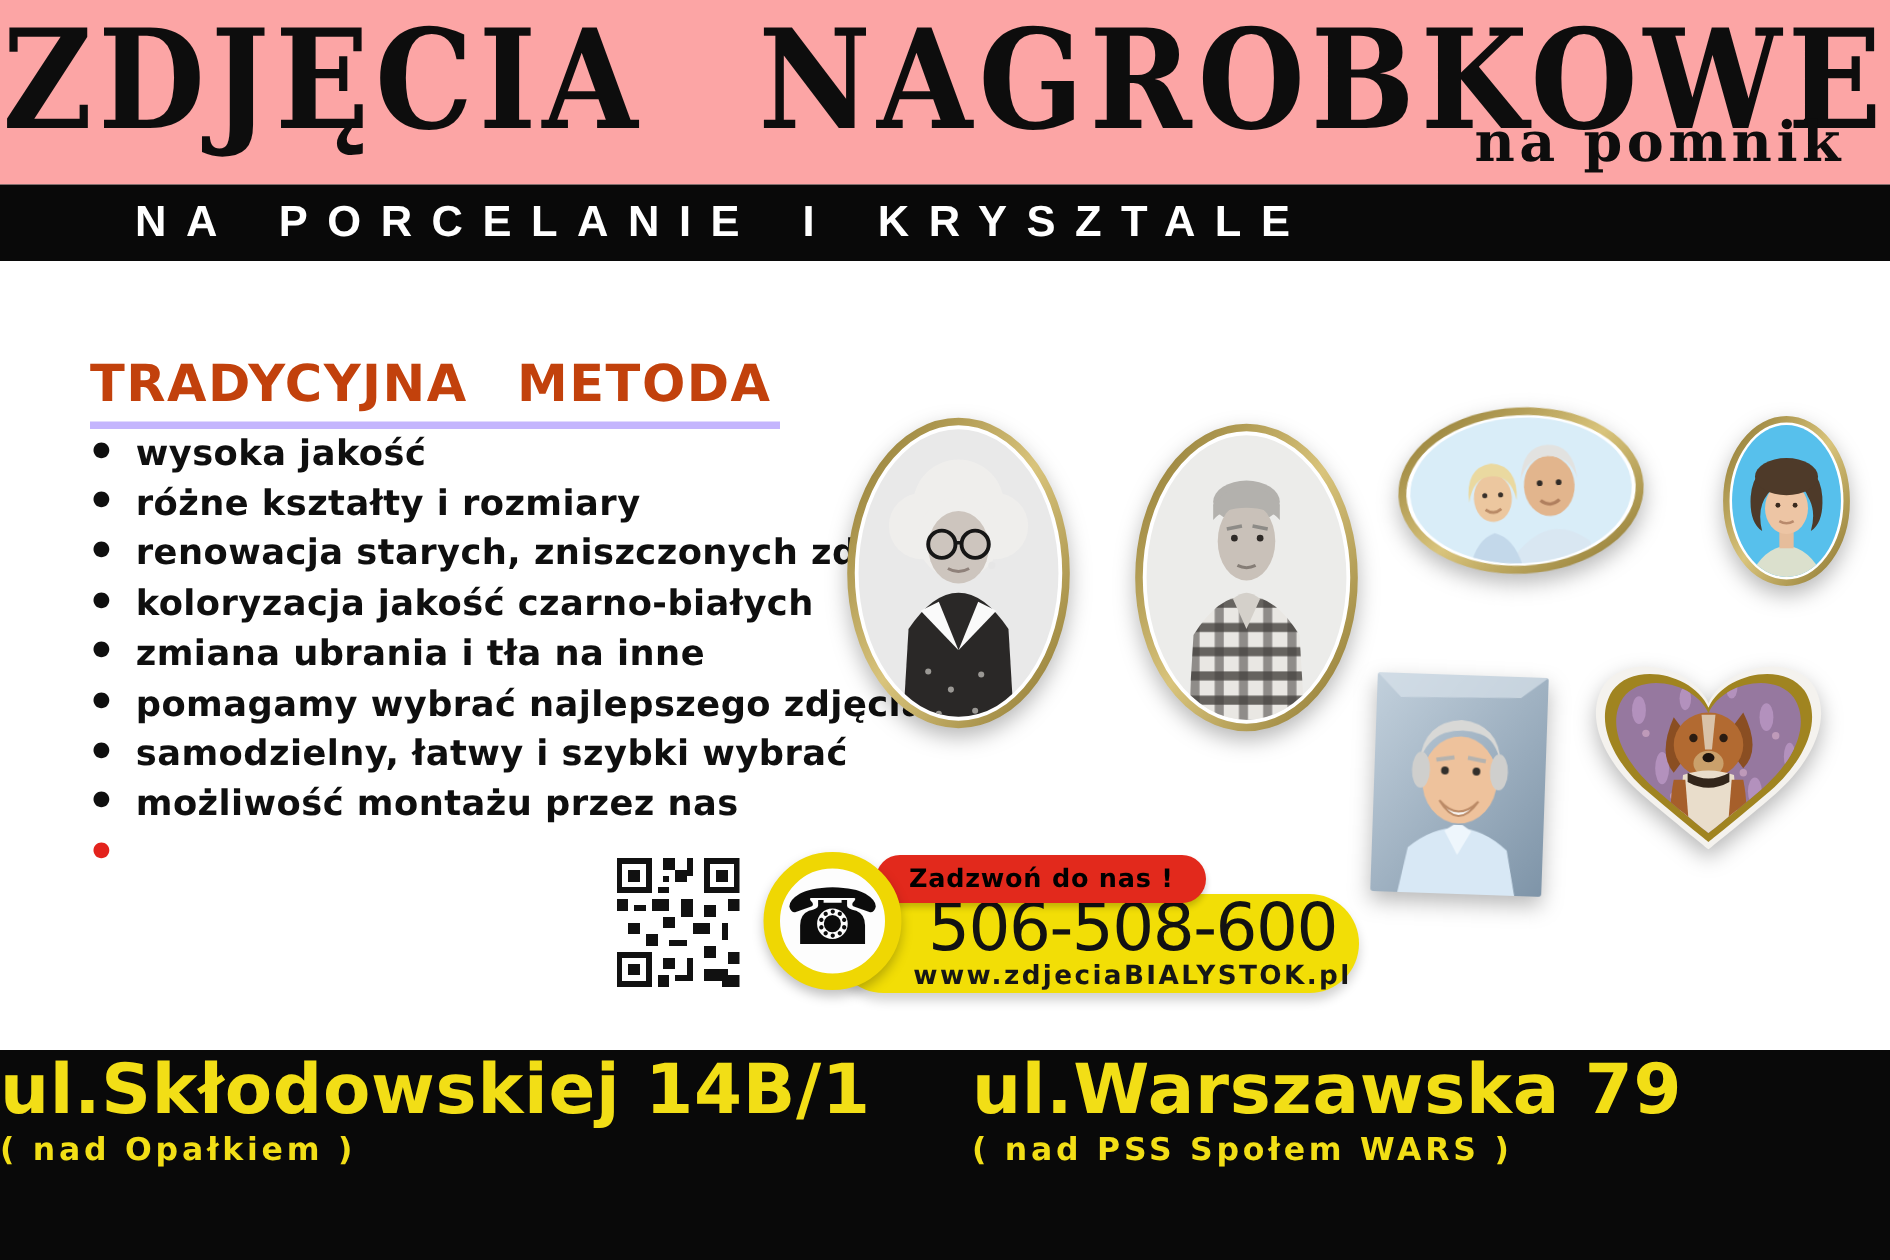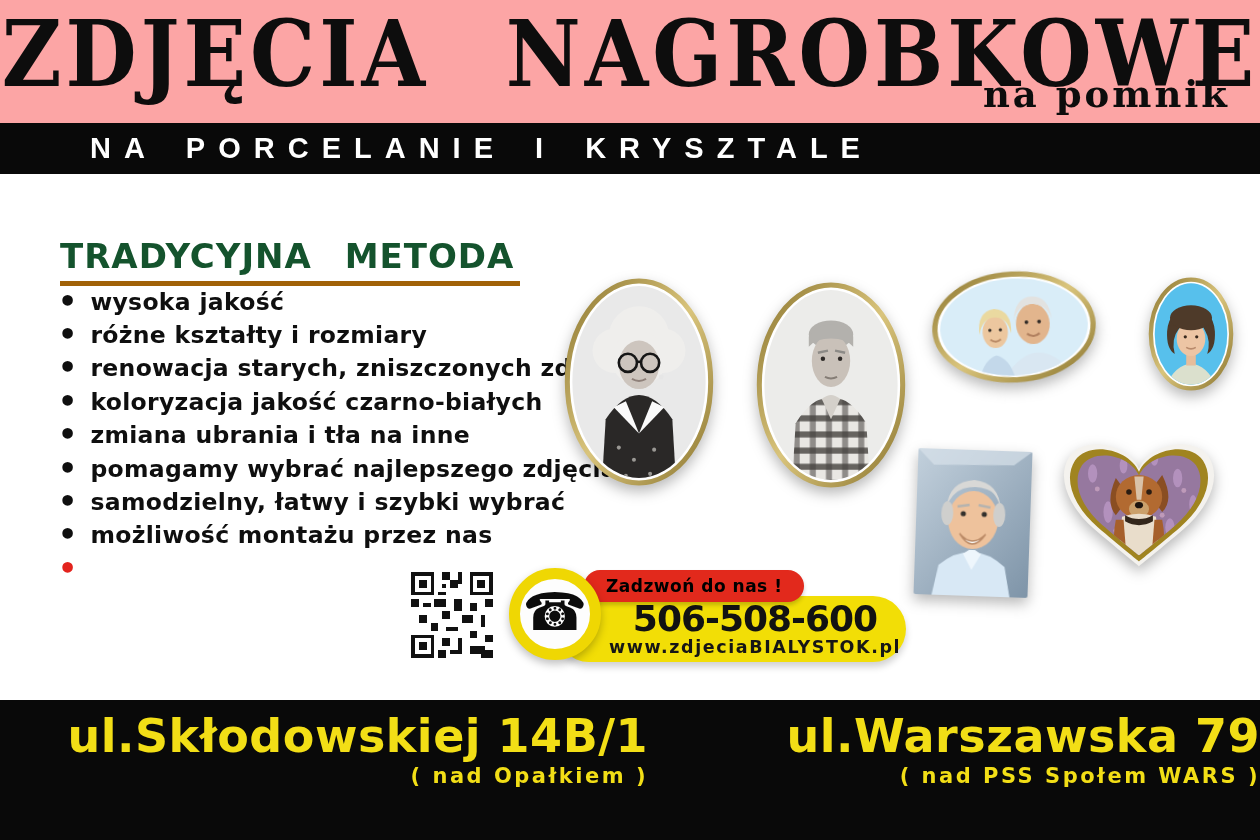--- a/index.html
+++ b/index.html
@@ -26,22 +26,22 @@
     display:flex;align-items:center;
   }
   .band-material .band-text{
     margin-left:90px;color:#ffffff;font-weight:bold;font-size:29px;
     letter-spacing:13px;word-spacing:8px;white-space:nowrap;
     font-family:"Liberation Sans",sans-serif;
   }
   
   .features-heading{
     position:absolute;left:60px;top:236px;display:inline-block;
-    color:#14532d;font-weight:bold;font-size:34px;letter-spacing:1px;word-spacing:20px;
-    border-bottom:5px solid #a16207;padding:0 6px 5px 0;white-space:nowrap;
+    color:#c2410c;font-weight:bold;font-size:34px;letter-spacing:1px;word-spacing:20px;
+    border-bottom:5px solid #c4b5fd;padding:0 6px 5px 0;white-space:nowrap;
   }
   .features-list{position:absolute;left:58px;top:285px;margin:0;padding:0;list-style:none;}
   .features-list li{
     display:flex;align-items:center;height:33.4px;
     font-weight:bold;font-size:23.5px;color:#0f0f0f;letter-spacing:0.3px;white-space:nowrap;
   }
   .features-list .dot{font-size:30px;margin-right:13px;line-height:1;}
   .features-list li.highlight{color:#E3231D;}
   
   .photo{position:absolute;filter:drop-shadow(0 6px 7px rgba(0,0,0,0.28));}
@@ -54,38 +54,38 @@
     overflow:hidden;border-radius:2px;
   }
   .heart-dog{left:1054px;top:418px;width:170px;height:182px;}
   
   .qr{position:absolute;left:411px;top:571px;width:82px;height:88px;background:#ffffff;}
   .contact-pill{
     position:absolute;left:556px;top:596px;width:350px;height:66px;background:#F2DE06;
     border-radius:34px;display:flex;flex-direction:column;justify-content:center;align-items:center;
     padding-left:48px;box-sizing:border-box;box-shadow:0 5px 7px rgba(0,0,0,0.18);z-index:1;
   }
-  .phone-number{font-weight:bold;font-size:36px;color:#121212;line-height:1.02;letter-spacing:-1px;white-space:nowrap;}
+  .phone-number{font-weight:normal;font-size:44px;color:#121212;line-height:1.02;letter-spacing:-1px;white-space:nowrap;}
   .website{font-weight:bold;font-size:17.5px;color:#161616;letter-spacing:1.6px;white-space:nowrap;}
   .call-ribbon{
     position:absolute;left:584px;top:570px;height:32px;background:#E2291C;color:#000000;
     display:flex;align-items:center;padding:0 22px;border-radius:16px;z-index:2;
     font-weight:bold;font-size:17px;letter-spacing:0.5px;white-space:nowrap;
     box-shadow:0 3px 4px rgba(0,0,0,0.2);
   }
   .phone-circle{
     position:absolute;left:509px;top:568px;width:92px;height:92px;border-radius:50%;
     background:#fdfdfd;border:11px solid #EFD703;box-sizing:border-box;z-index:3;
     display:flex;align-items:center;justify-content:center;
     box-shadow:0 4px 8px rgba(0,0,0,0.25);
   }
   .phone-glyph{font-size:52px;color:#0c0c0c;line-height:1;transform:translateY(-2px);}
   
   .footer{position:absolute;left:0;top:700px;width:1260px;height:140px;background:#090909;}
-  .location{position:absolute;top:10px;text-align:right;color:#F2DE16;}
+  .location{position:absolute;top:0;text-align:left;color:#F2DE16;}
   .location .address{font-weight:bold;font-size:46px;letter-spacing:0.5px;line-height:1.15;white-space:nowrap;}
   .location .note{font-weight:bold;font-size:21px;letter-spacing:2.5px;margin-top:1px;white-space:nowrap;}
   .location-1{left:0;width:648px;}
   .location-2{left:648px;width:612px;}
 </style>
 </head>
 <body>
 
 <div id="poster">
 

